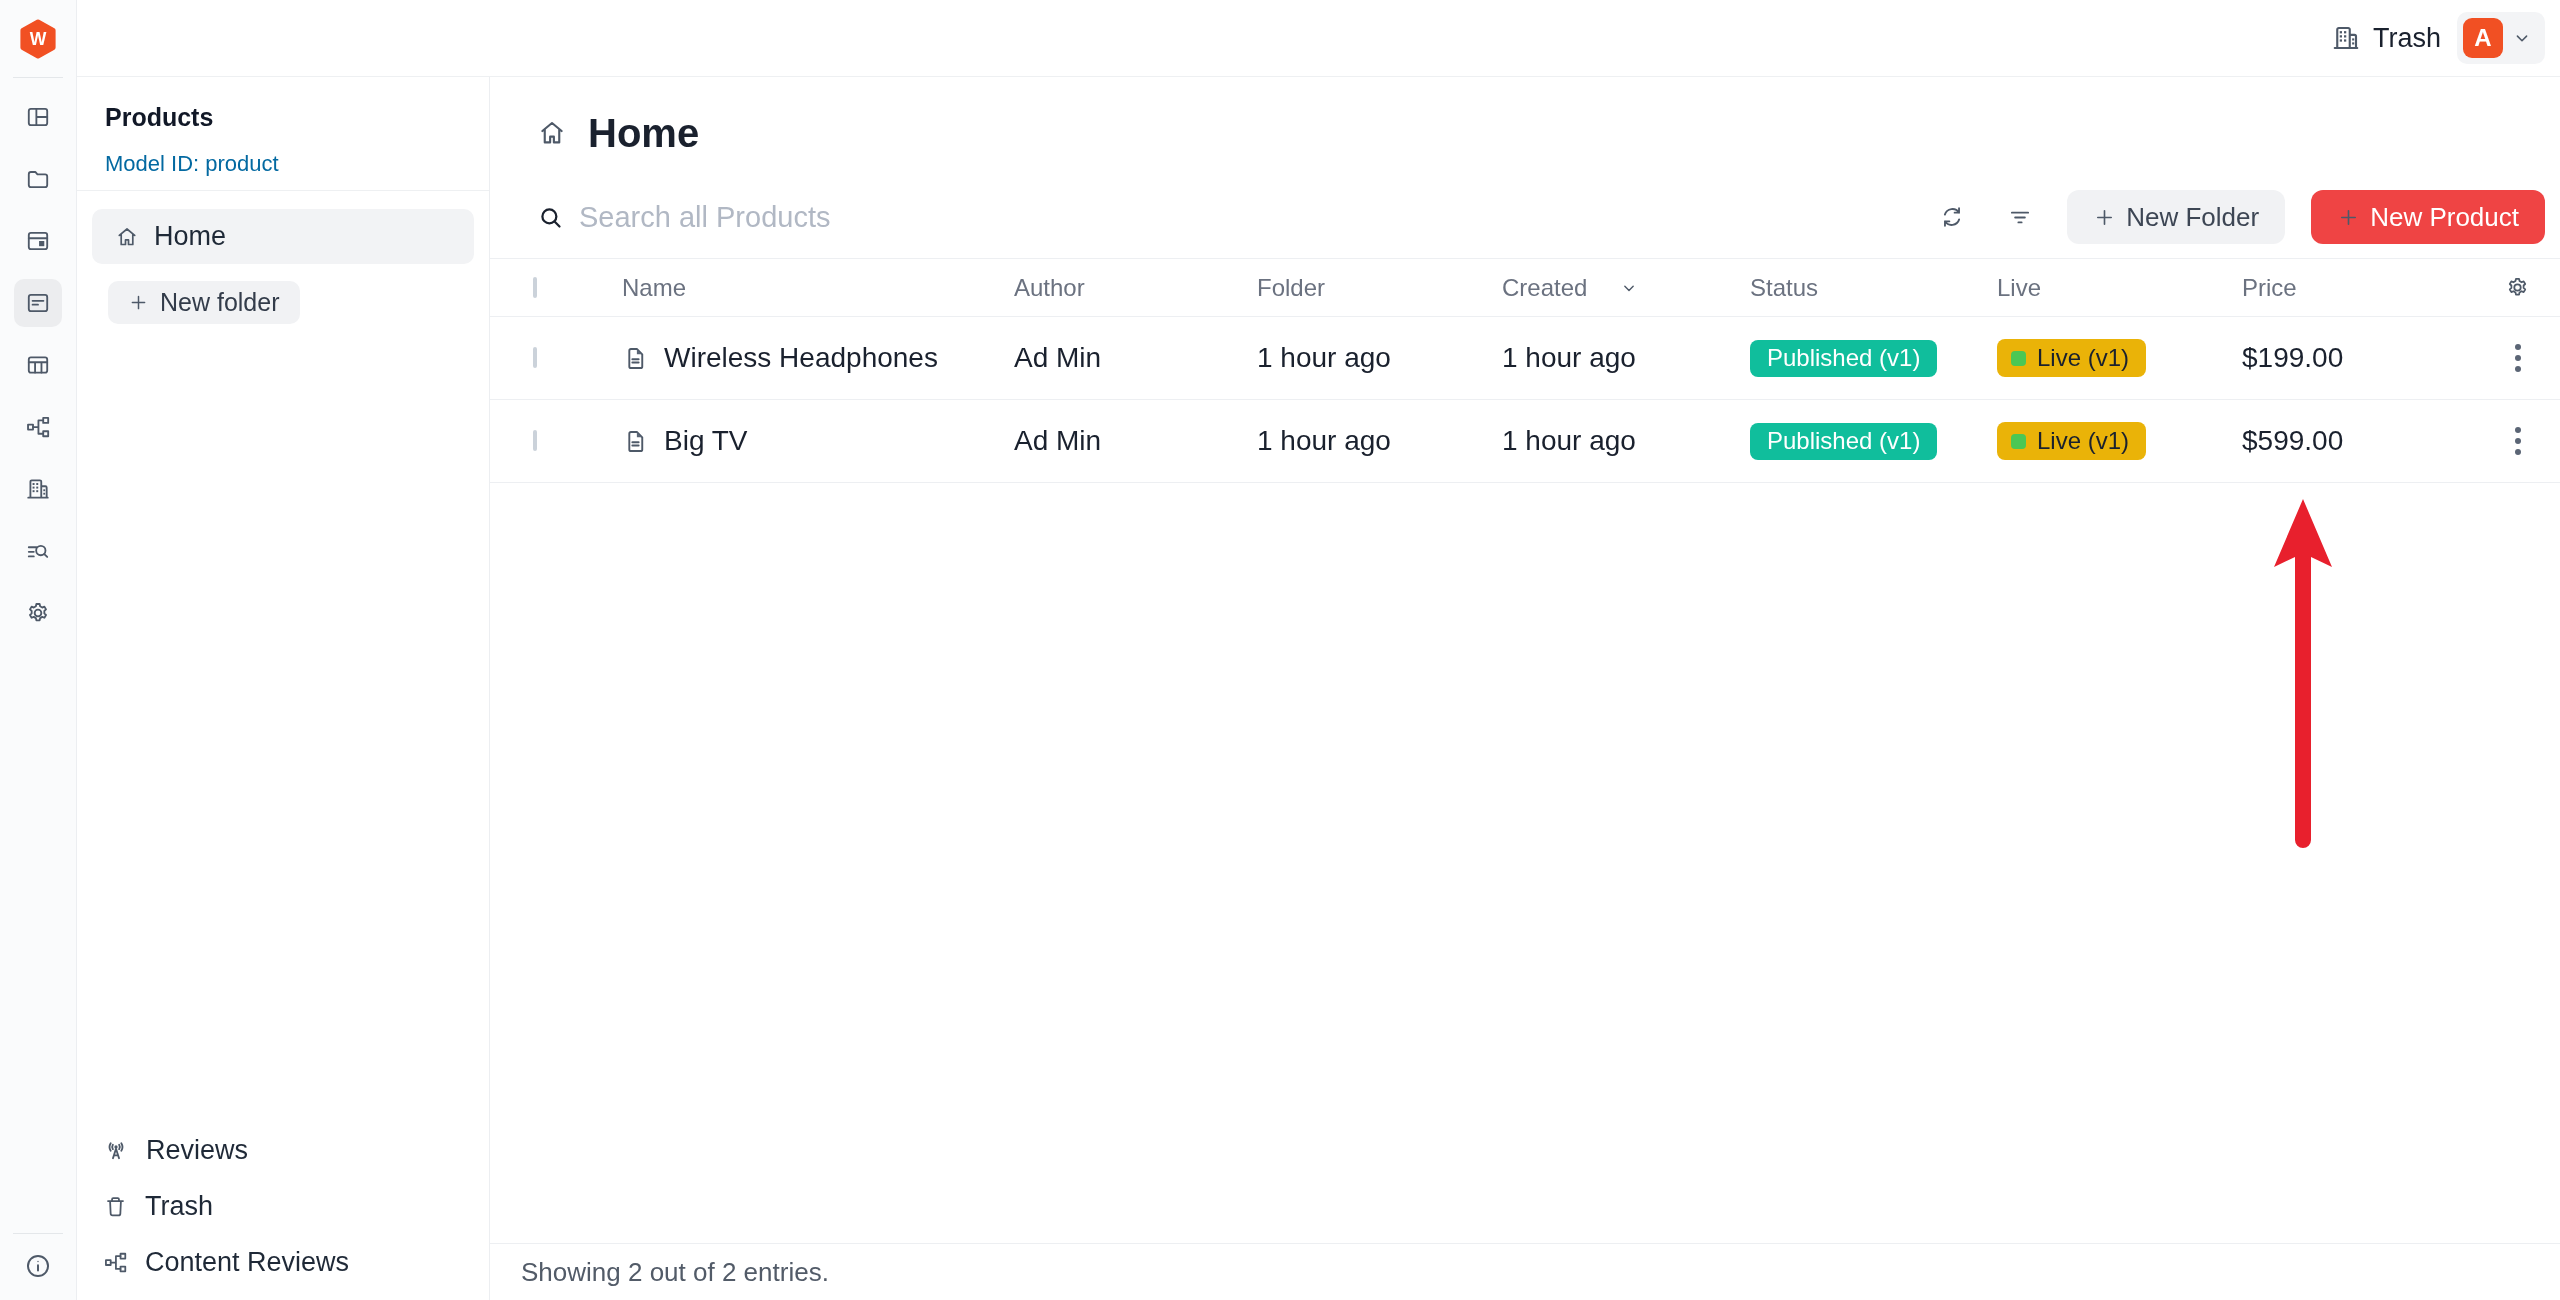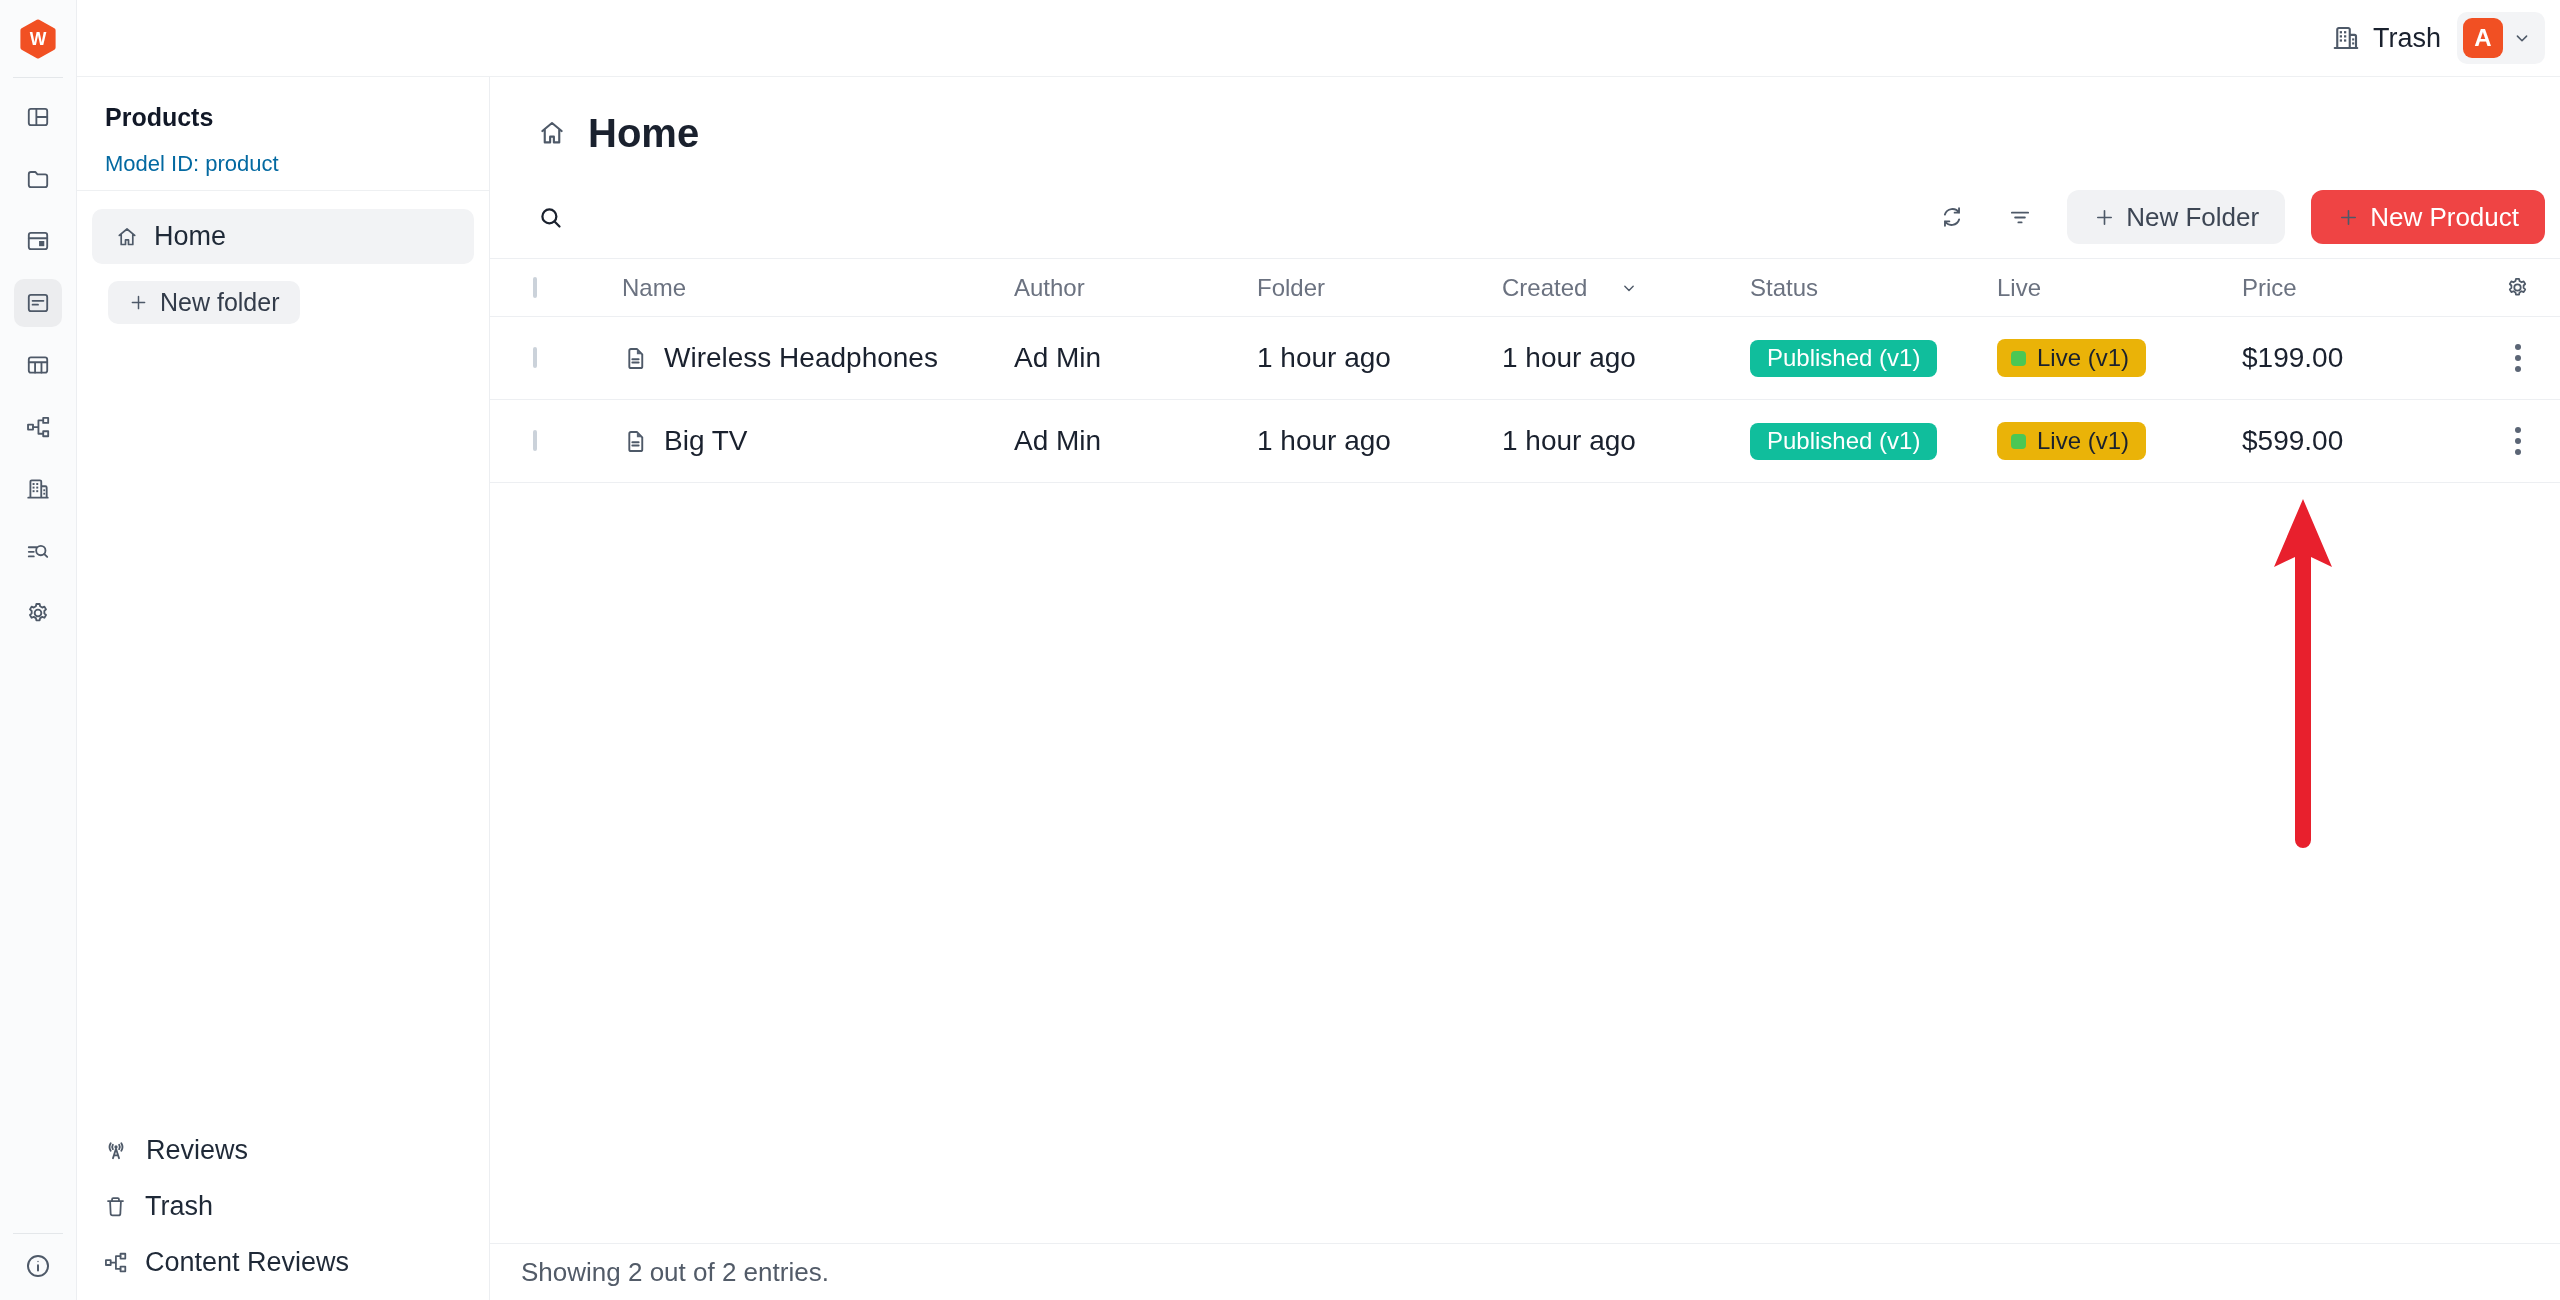--- a/index.html
+++ b/index.html
@@ -343,20 +343,21 @@
   </div>
 
   <div class="toolbar">
     <div class="search-box">
       <span>
         <svg width="27" height="27" viewBox="0 0 24 24" fill="none" stroke="#1A212E" stroke-width="2" stroke-linecap="round">
             <circle cx="11" cy="11" r="6.2"></circle>
             <path d="M15.6 15.6 20 20"></path>
           </svg>
       </span>
+      <input class="search-input" type="text" placeholder="Search all Products" style="">
     </div>
     <div class="toolbar-right">
       <button class="icon-btn">
         <span>
           <svg class="stroke-ic" width="26" height="26" viewBox="0 0 24 24" stroke-width="1.8">
               <path d="M18.5 8A7.3 7.3 0 0 0 5.4 9.8M18.5 3.9v4.1h-4.1M5.5 16a7.3 7.3 0 0 0 13.1-1.8M5.5 20.1V16h4.1"></path>
             </svg>
         </span>
       </button>
       <button class="icon-btn">

